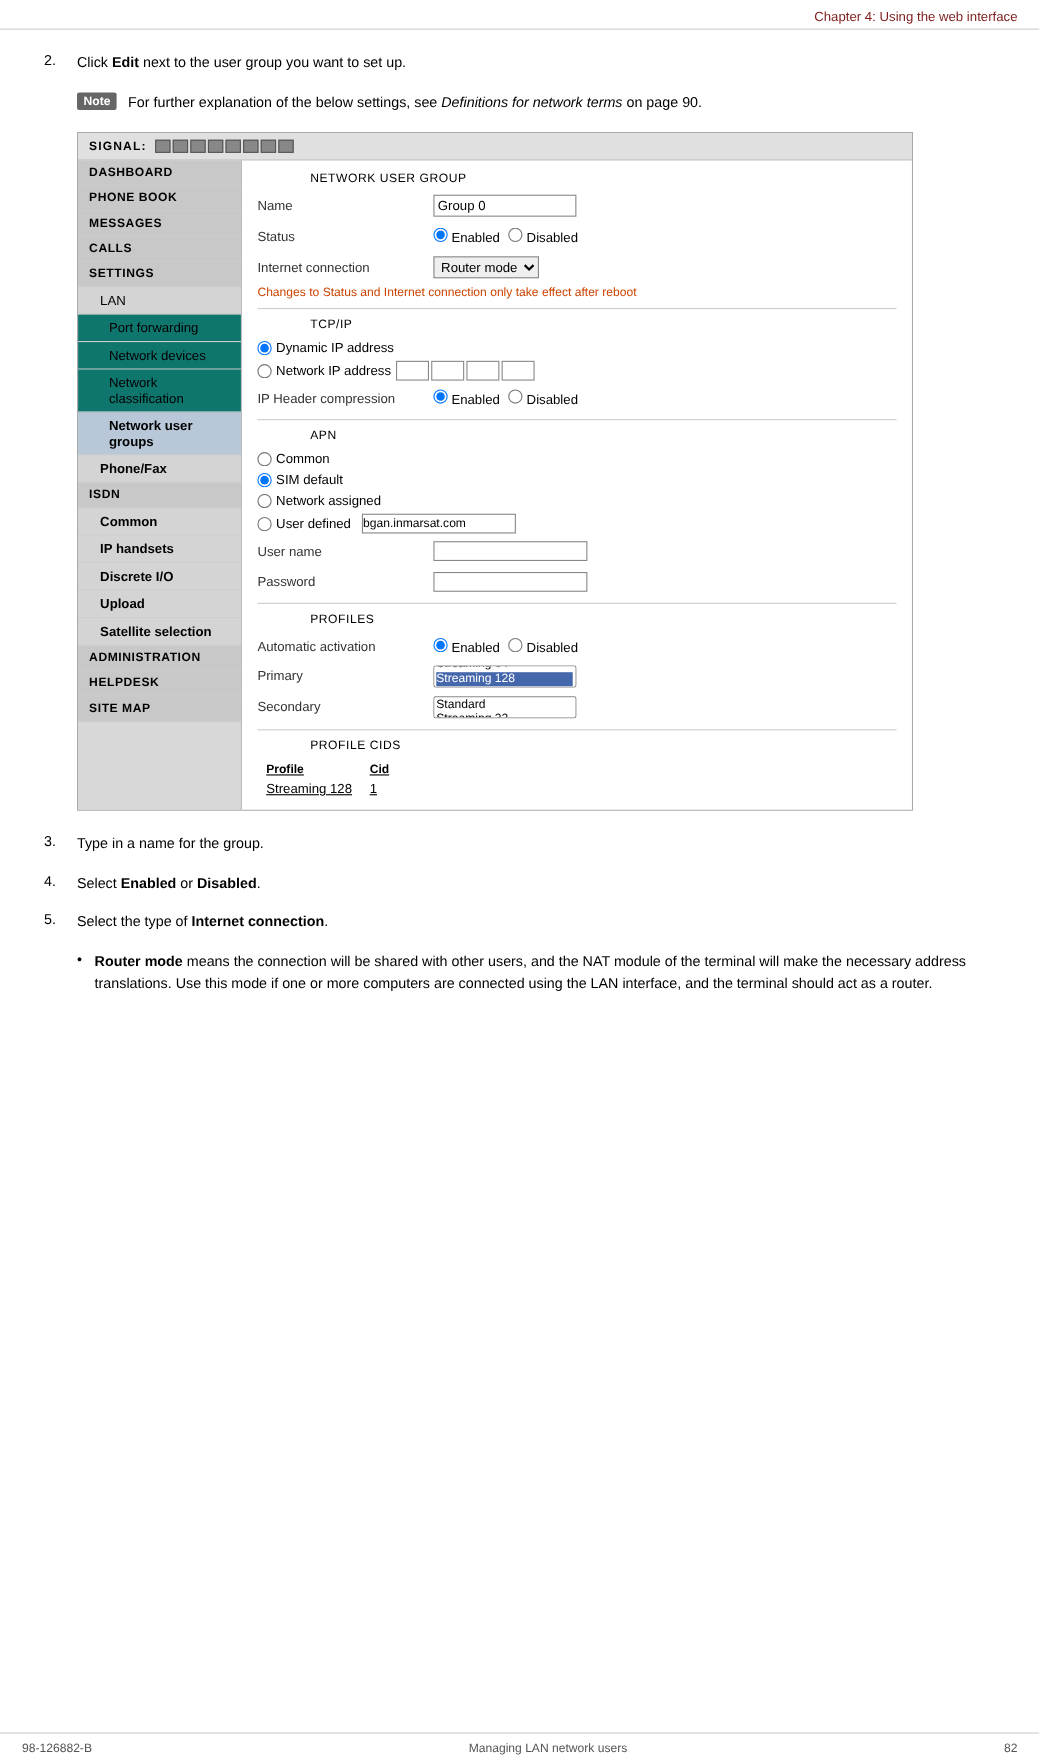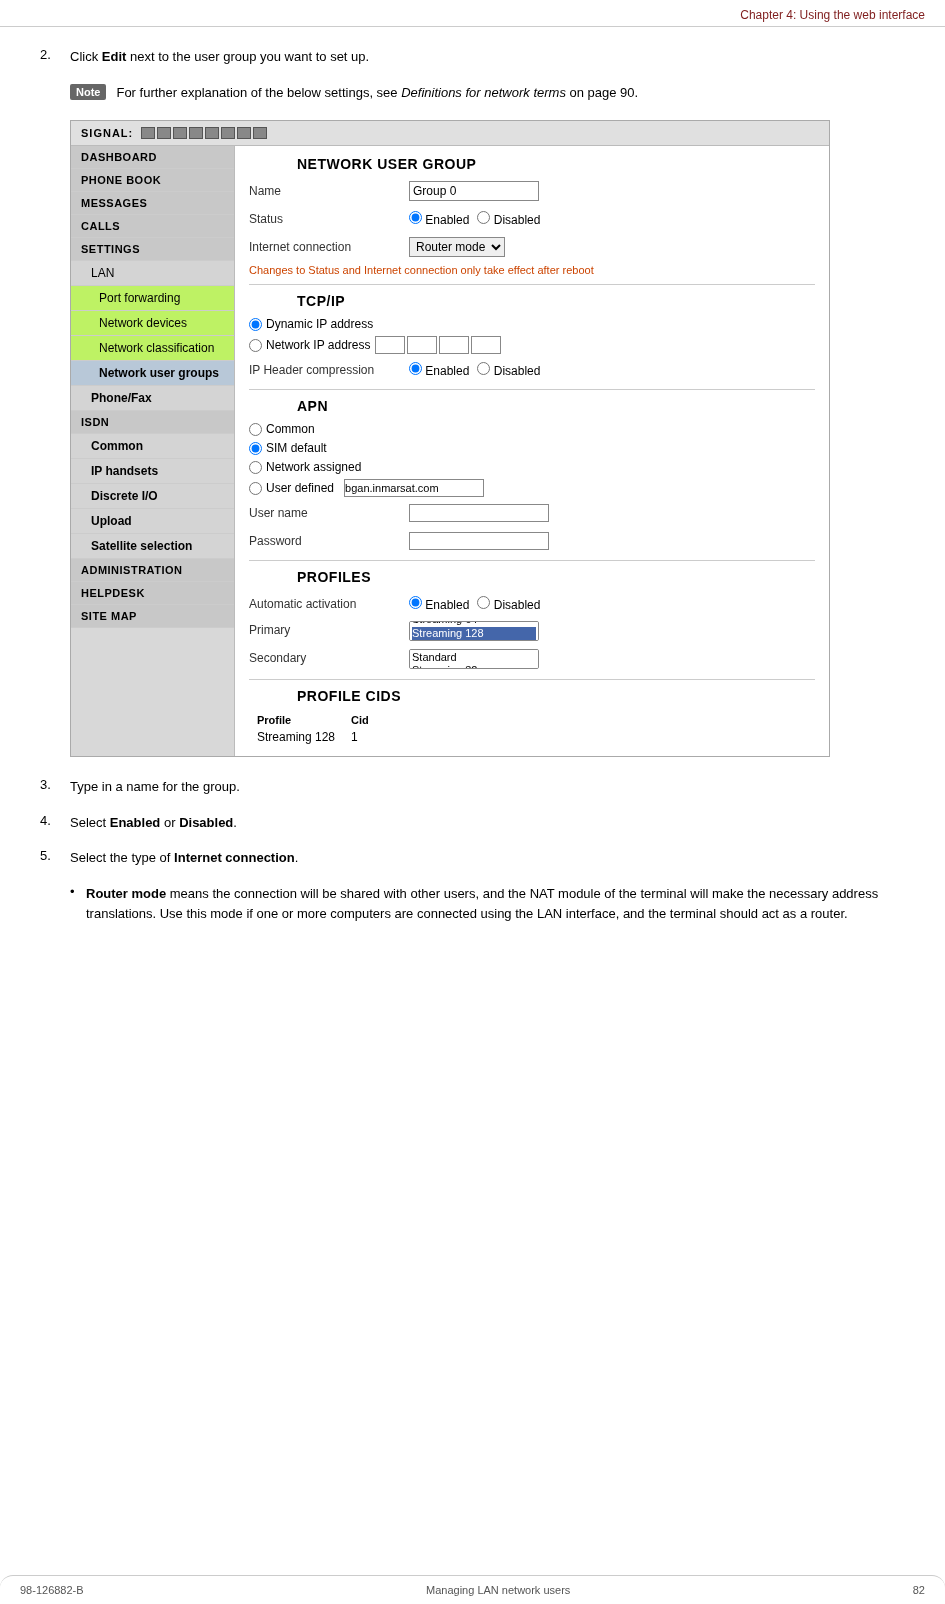--- a/index.html
+++ b/index.html
@@ -97,21 +97,21 @@
       border: 1px solid #555;
     }
 
     
     .content-area {
       display: flex;
     }
 
     
     .sidebar {
-      width: 164px;
+      width: 149px;
       background: #d8d8d8;
       border-right: 1px solid #bbb;
       padding: 0;
       min-height: 550px;
     }
     .sidebar-item {
       padding: 5px 10px;
       font-size: 12px;
       cursor: pointer;
       border-bottom: 1px solid #ccc;
@@ -124,41 +124,41 @@
       text-transform: uppercase;
     }
     .sidebar-item.sub {
       padding-left: 20px;
       font-weight: normal;
       background: #d4d4d4;
     }
     .sidebar-item.sub2 {
       padding-left: 28px;
       font-weight: normal;
-      background: #bef264;
+      background: #0f766e;
     }
     .sidebar-item.highlight {
       background: #b8c8d8;
       font-weight: bold;
     }
     .sidebar-item.bold-item {
       font-weight: bold;
     }
 
     
     .main-panel {
       flex: 1;
       background: #fff;
       padding: 10px 14px;
     }
 
     
     .section-title {
-      font-size: 14px;
-      font-weight: bold;
+      font-size: 11px;
+      font-weight: normal;
       letter-spacing: 0.5px;
       text-transform: uppercase;
       margin-bottom: 8px;
       color: #000;
       padding-left: 48px;
     }
 
     .form-row {
       display: flex;
       align-items: center;
@@ -227,20 +227,21 @@
       width: 30px;
       height: 18px;
       border: 1px solid #888;
     }
 
     
     .cids-table {
       border-collapse: collapse;
       margin-top: 4px;
       font-size: 12px;
+      text-decoration: underline;
     }
     .cids-table th, .cids-table td {
       padding: 2px 8px;
       text-align: left;
     }
     .cids-table th {
       font-weight: bold;
       font-size: 11px;
     }
 
@@ -259,21 +260,20 @@
       position: absolute;
       bottom: 0;
       left: 0;
       right: 0;
       display: flex;
       justify-content: space-between;
       padding: 8px 20px;
       border-top: 1px solid #ccc;
       font-size: 11px;
       color: #555;
-      border-radius: 13px;
     }
 
     
     .bullet-item {
       display: flex;
       margin-bottom: 10px;
       margin-left: 30px;
     }
     .bullet-sym {
       min-width: 16px;

